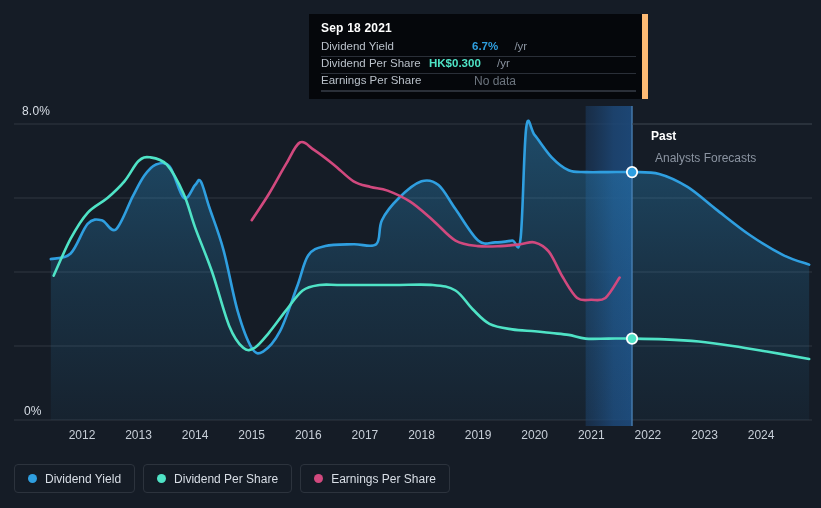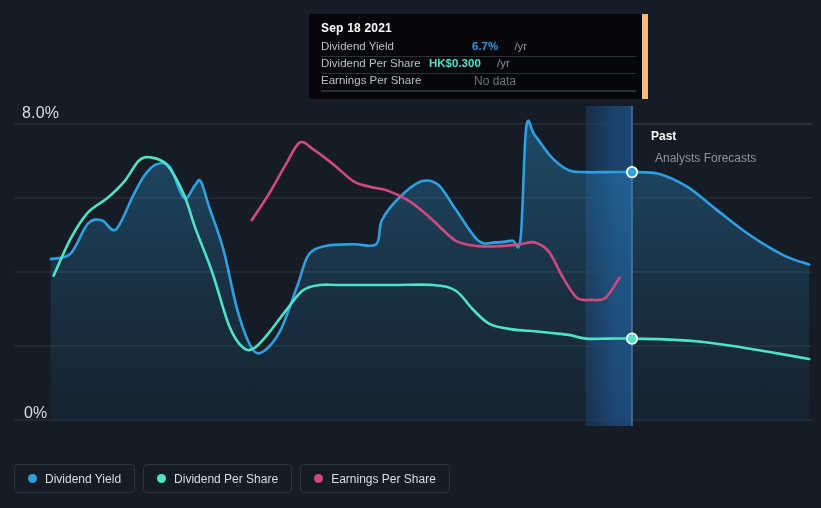--- a/index.html
+++ b/index.html
@@ -9,21 +9,21 @@
     font-family:"Liberation Sans", sans-serif;
     overflow:hidden;
     position:relative;
     -webkit-font-smoothing:antialiased;
   }
   #chart-root{position:absolute;left:0;top:0;width:821px;height:508px;}
   svg.layer{position:absolute;left:0;top:0;width:821px;height:508px;}
 
   
   .ylabel{
-    position:absolute;color:#d8dee6;font-size:16px;letter-spacing:.2px;
+    position:absolute;color:#d8dee6;font-size:12px;letter-spacing:.2px;
   }
   #ylabel-top{left:22px;top:104px;}
   #ylabel-bottom{left:24px;top:404px;}
 
   .xlabels{position:absolute;left:0;top:428px;width:821px;height:18px;}
   .xtick{
     position:absolute;transform:translateX(-50%);
     color:#c8cfd8;font-size:12px;white-space:nowrap;
   }
 
@@ -111,20 +111,35 @@
       </g>
     <g id="g-markers">
         <circle cx="632.0355555555519" cy="172.1" r="5.2" fill="#2f9fe0" stroke="#ffffff" stroke-width="1.8"></circle>
         <circle cx="632.0355555555519" cy="338.6" r="5.2" fill="#4fe3c6" stroke="#ffffff" stroke-width="1.8"></circle>
       </g>
   </svg>
 
   <div class="ylabel" id="ylabel-top">8.0%</div>
   <div class="ylabel" id="ylabel-bottom">0%</div>
 
+  <div class="xlabels" id="x-axis">
+      <div class="xtick" style="left: 82px;">2012</div>
+      <div class="xtick" style="left: 138.5px;">2013</div>
+      <div class="xtick" style="left: 195.1px;">2014</div>
+      <div class="xtick" style="left: 251.7px;">2015</div>
+      <div class="xtick" style="left: 308.3px;">2016</div>
+      <div class="xtick" style="left: 364.9px;">2017</div>
+      <div class="xtick" style="left: 421.5px;">2018</div>
+      <div class="xtick" style="left: 478.1px;">2019</div>
+      <div class="xtick" style="left: 534.7px;">2020</div>
+      <div class="xtick" style="left: 591.3px;">2021</div>
+      <div class="xtick" style="left: 647.9px;">2022</div>
+      <div class="xtick" style="left: 704.5px;">2023</div>
+      <div class="xtick" style="left: 761.1px;">2024</div>
+    </div>
 
   <div class="band-label" id="past-label">Past</div>
   <div class="band-label" id="forecast-label">Analysts Forecasts</div>
 
   <div id="tooltip">
     <div id="tooltip-title">Sep 18 2021</div>
 
     <div class="tt-row" id="tt-row-0">
       <span class="tt-label">Dividend Yield</span>
       <span class="tt-value"><span style="color: rgb(47, 159, 224); margin-left: 43px;">6.7%</span><span class="tt-unit"> /yr</span></span>

